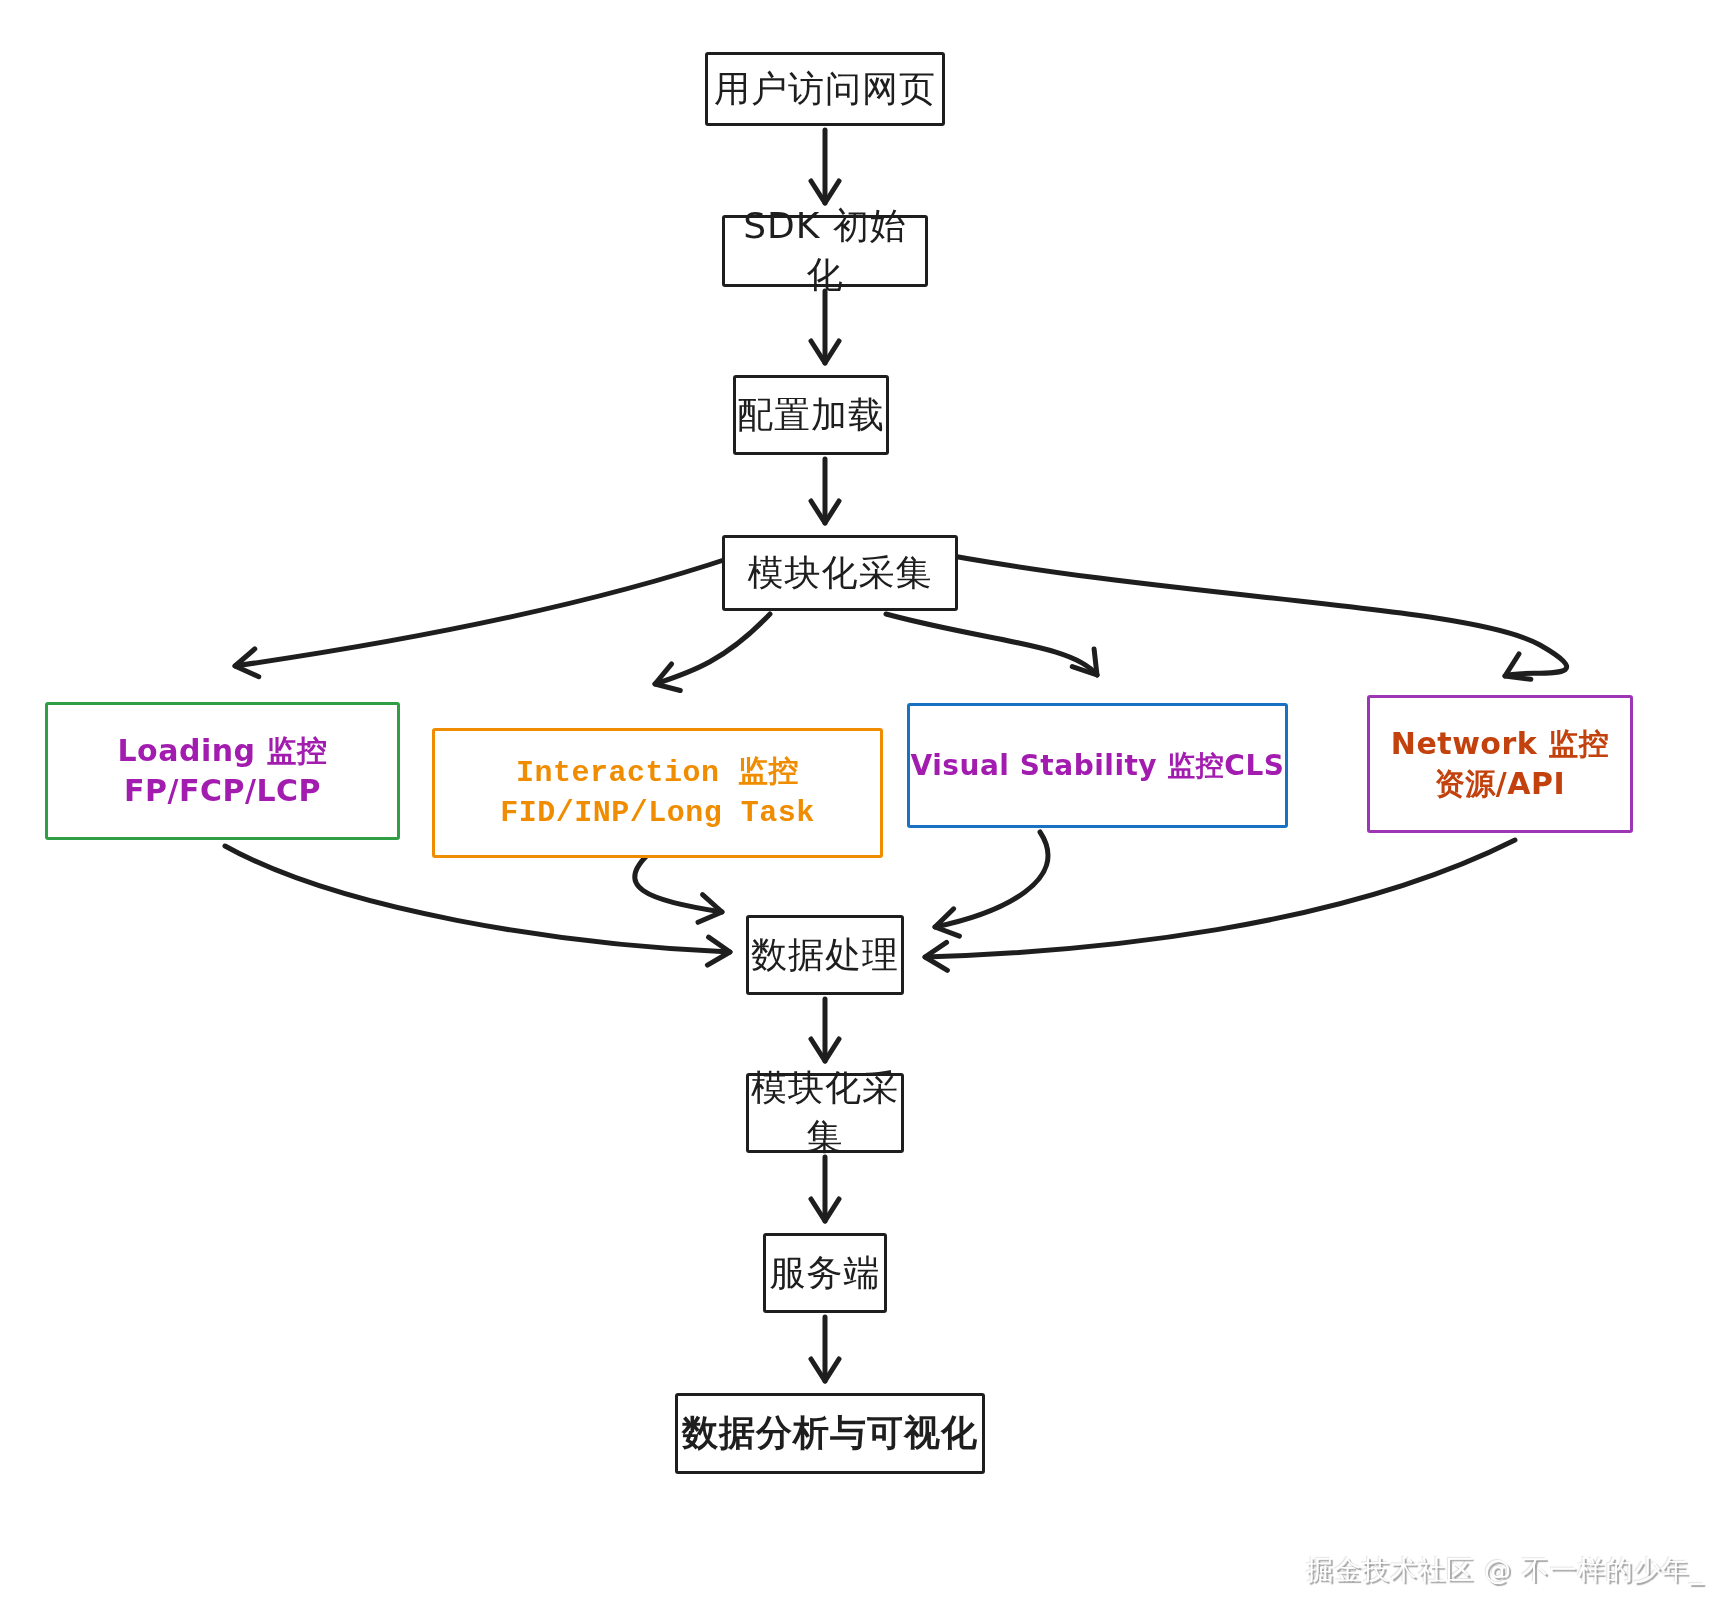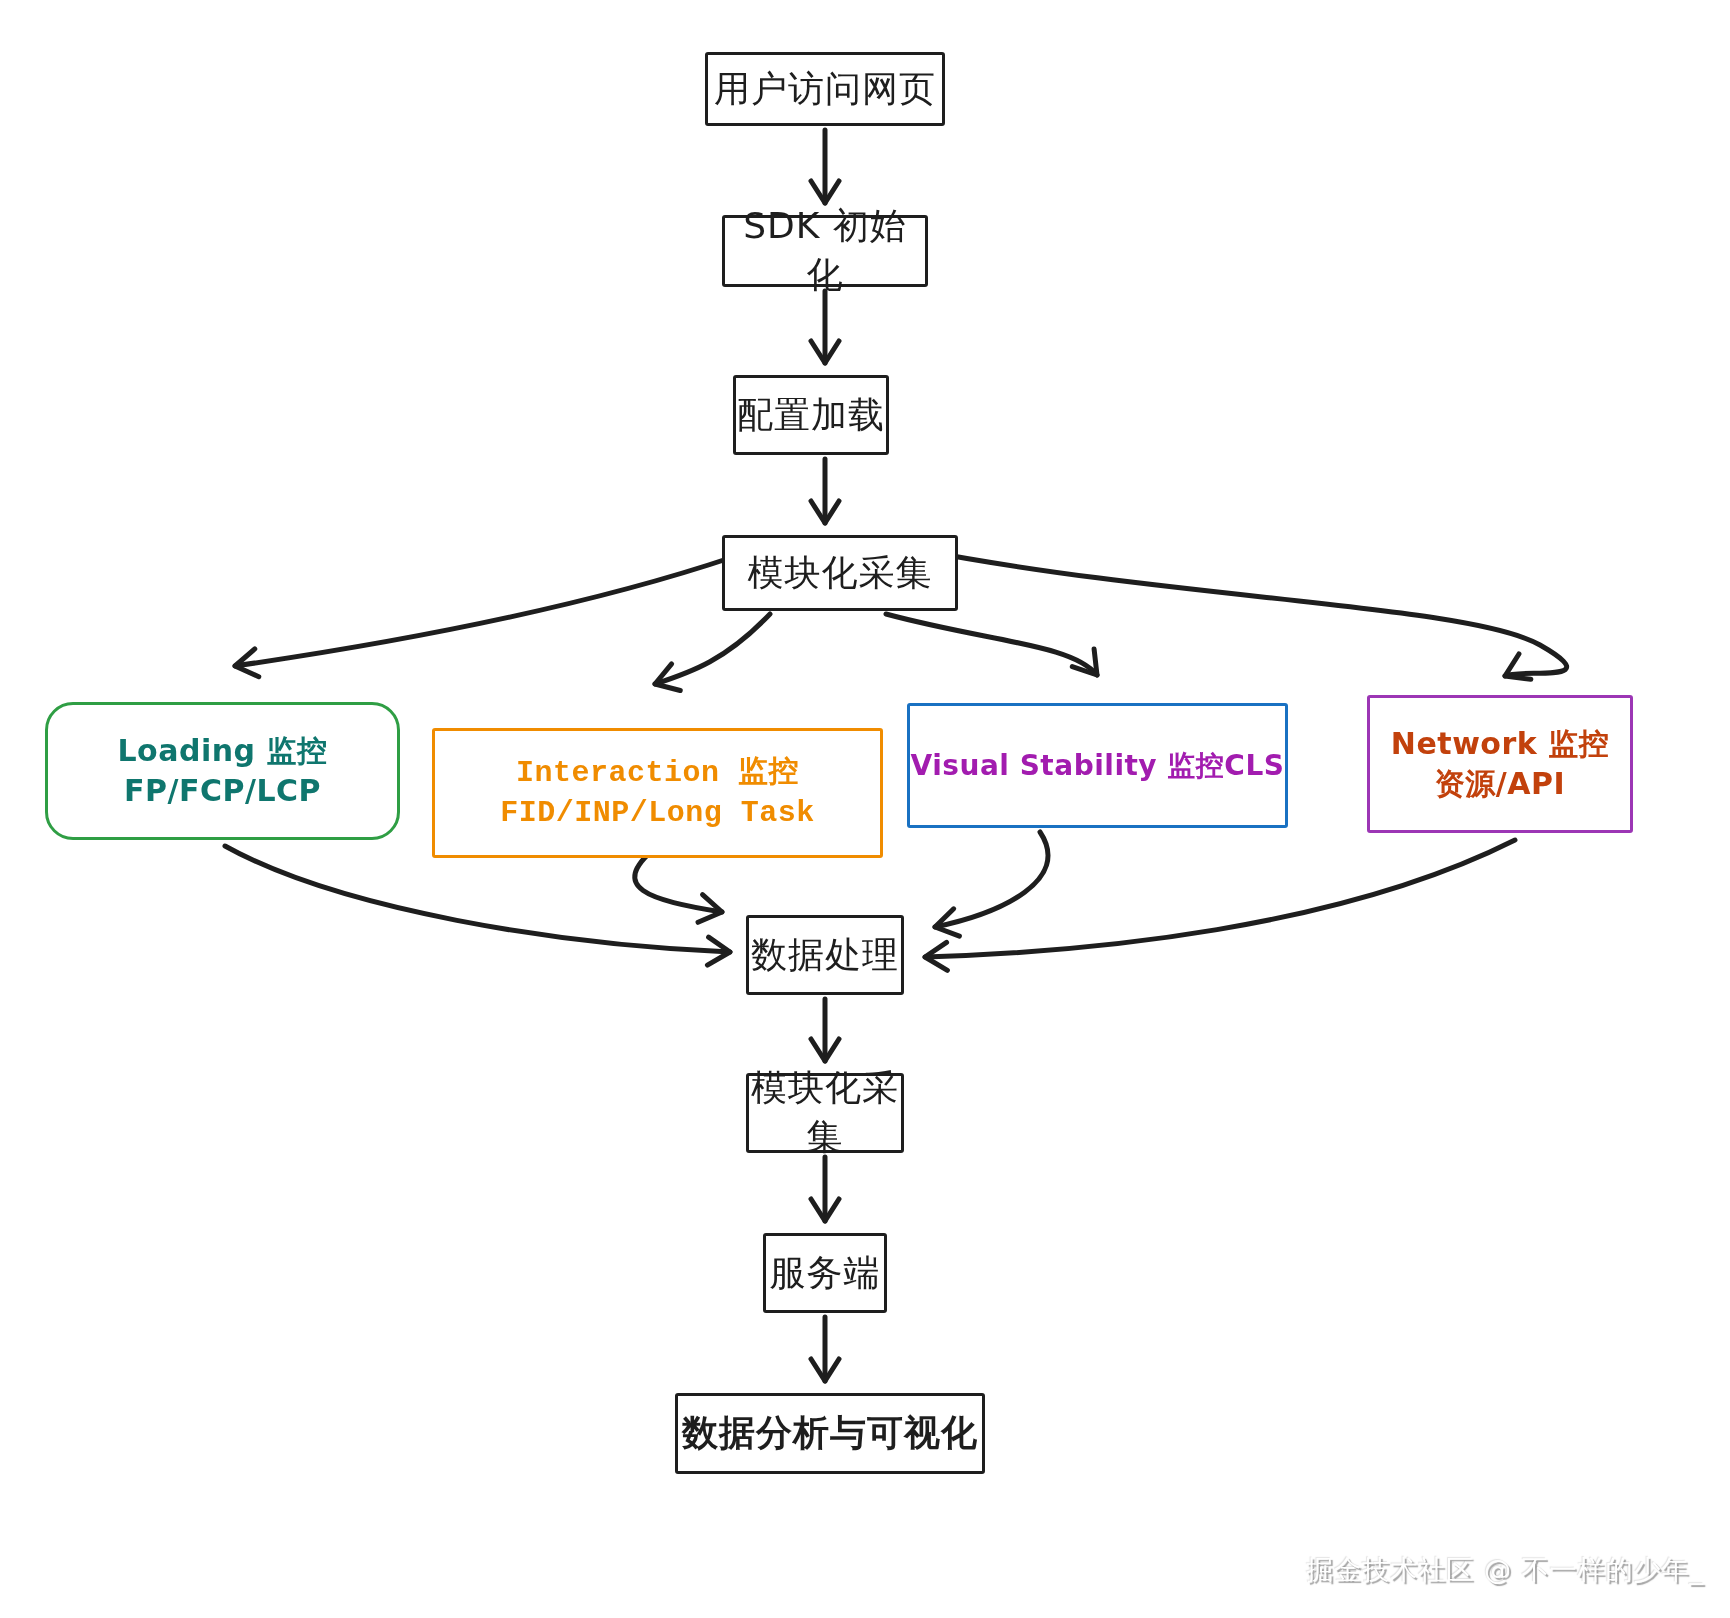--- a/index.html
+++ b/index.html
@@ -90,21 +90,21 @@
   <div class="node chain" id="n-sdk">
     <span>SDK 初始化</span>
   </div>
   <div class="node chain" id="n-config">
     <span>配置加载</span>
   </div>
   <div class="node chain" id="n-collect">
     <span>模块化采集</span>
   </div>
 
-  <div class="node mon" id="n-loading" style="color: #0f766e; border-color: rgb(47, 158, 68); border-radius: 28px;">
+  <div class="node mon" id="n-loading" style="color: #a21caf; border-color: rgb(47, 158, 68);">
     <span>Loading 监控</span>
     <span>FP/FCP/LCP</span>
   </div>
   <div class="node mon" id="n-interaction" style="color: rgb(240, 140, 0); border-color: rgb(240, 140, 0);">
     <span>Interaction 监控</span>
     <span>FID/INP/Long Task</span>
   </div>
   <div class="node mon" id="n-visual" style="color: #a21caf; border-color: rgb(25, 113, 194);">
     <span>Visual Stability 监控CLS</span>
   </div>

